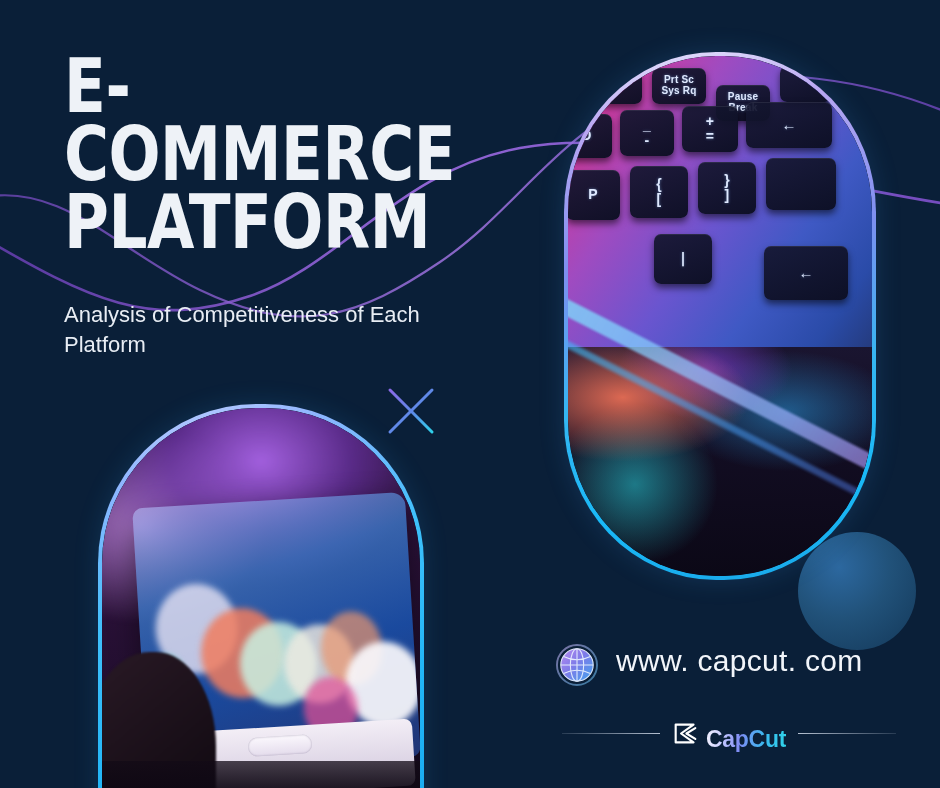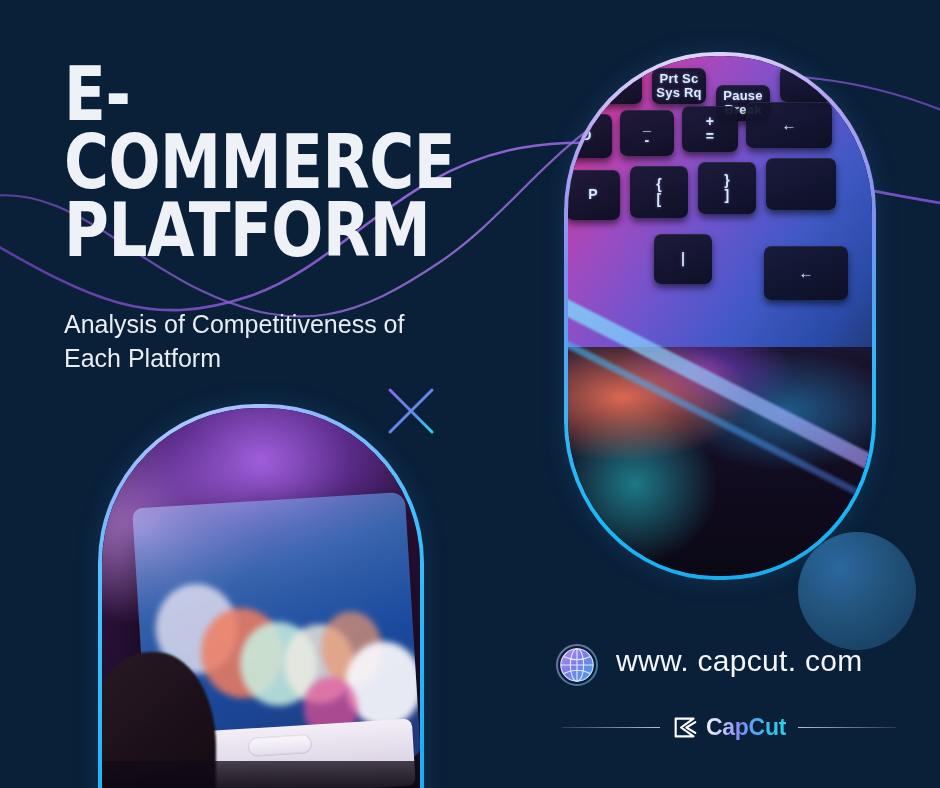--- a/index.html
+++ b/index.html
@@ -7,38 +7,38 @@
     width:940px;height:788px;overflow:hidden;
     background:#0a1f38;
     font-family:"Liberation Sans", sans-serif;
   }
   .poster{position:relative;width:940px;height:788px;overflow:hidden;background:#0a1f38;}
 
   
   .waves{position:absolute;inset:0;width:940px;height:788px;pointer-events:none;}
 
   
-  .headline{position:absolute;left:64px;top:60px;width:430px;z-index:6;}
+  .headline{position:absolute;left:64px;top:52px;width:430px;z-index:6;}
   .title{
     font-family:"DejaVu Sans Condensed","Liberation Sans Narrow","Liberation Sans",sans-serif;
     font-weight:bold;
     font-size:74px;
     line-height:0.92;
     letter-spacing:-0.5px;
     color:#eef2f7;
     margin:0;
     transform:scaleX(0.92);
     transform-origin:left top;
     text-transform:uppercase;
   }
   .title .l2{display:block;}
   .subtitle{
     margin:44px 0 0 0;
     font-family:"Liberation Sans",sans-serif;
-    font-size:25px;
+    font-size:22px;
     line-height:1.35;
     color:#e8edf4;
     font-weight:400;
     max-width:390px;
   }
 
   
   .arch{position:absolute;overflow:hidden;}
   .arch .inner{position:absolute;inset:0;overflow:hidden;}
 
@@ -102,21 +102,21 @@
     background:linear-gradient(90deg,rgba(60,200,255,0.85),rgba(90,120,250,0.6));
     transform:rotate(27deg);transform-origin:left center;
     filter:blur(1.4px);opacity:0.7;
   }
   .key{
     position:absolute;
     background:linear-gradient(160deg,rgba(20,22,48,0.92) 0%,rgba(12,14,34,0.97) 100%);
     border-radius:7px;
     box-shadow:0 4px 7px rgba(0,0,0,0.55), inset 0 1px 0 rgba(255,255,255,0.08);
     color:#dfe9ff;
-    font-size:13px;font-weight:bold;line-height:1.08;
+    font-size:10px;font-weight:bold;line-height:1.08;
     text-align:center;
     display:flex;align-items:center;justify-content:center;
     font-family:"Liberation Sans",sans-serif;
     letter-spacing:0.2px;
     padding:2px;
     box-sizing:border-box;
     text-shadow:0 0 3px rgba(150,200,255,0.5);
   }
   .key.sym{font-size:14px;}
   .key.arrow{font-size:15px;}
@@ -183,20 +183,21 @@
   .rule.right{background:linear-gradient(90deg,rgba(210,220,235,0.85),rgba(210,220,235,0.15));}
   .brand{display:flex;align-items:center;gap:7px;}
   .brand-mark{width:27px;height:25px;flex:0 0 27px;}
   .brand-name{
     font-family:"Liberation Sans",sans-serif;
     font-size:23px;font-weight:bold;letter-spacing:-0.3px;
     background:linear-gradient(95deg,#f4f3ff 0%,#cfd2ff 18%,#7f8cf5 42%,#3ab9ef 72%,#2fd2e8 100%);
     -webkit-background-clip:text;background-clip:text;
     -webkit-text-fill-color:transparent;color:transparent;
     white-space:nowrap;
+    margin-top:12px;
   }
 </style>
 </head>
 <body>
 
 <div class="poster">
 
   <svg class="waves" viewBox="0 0 940 788" preserveAspectRatio="none">
     <defs>
       <linearGradient id="wg1" x1="0" y1="0" x2="1" y2="0">

